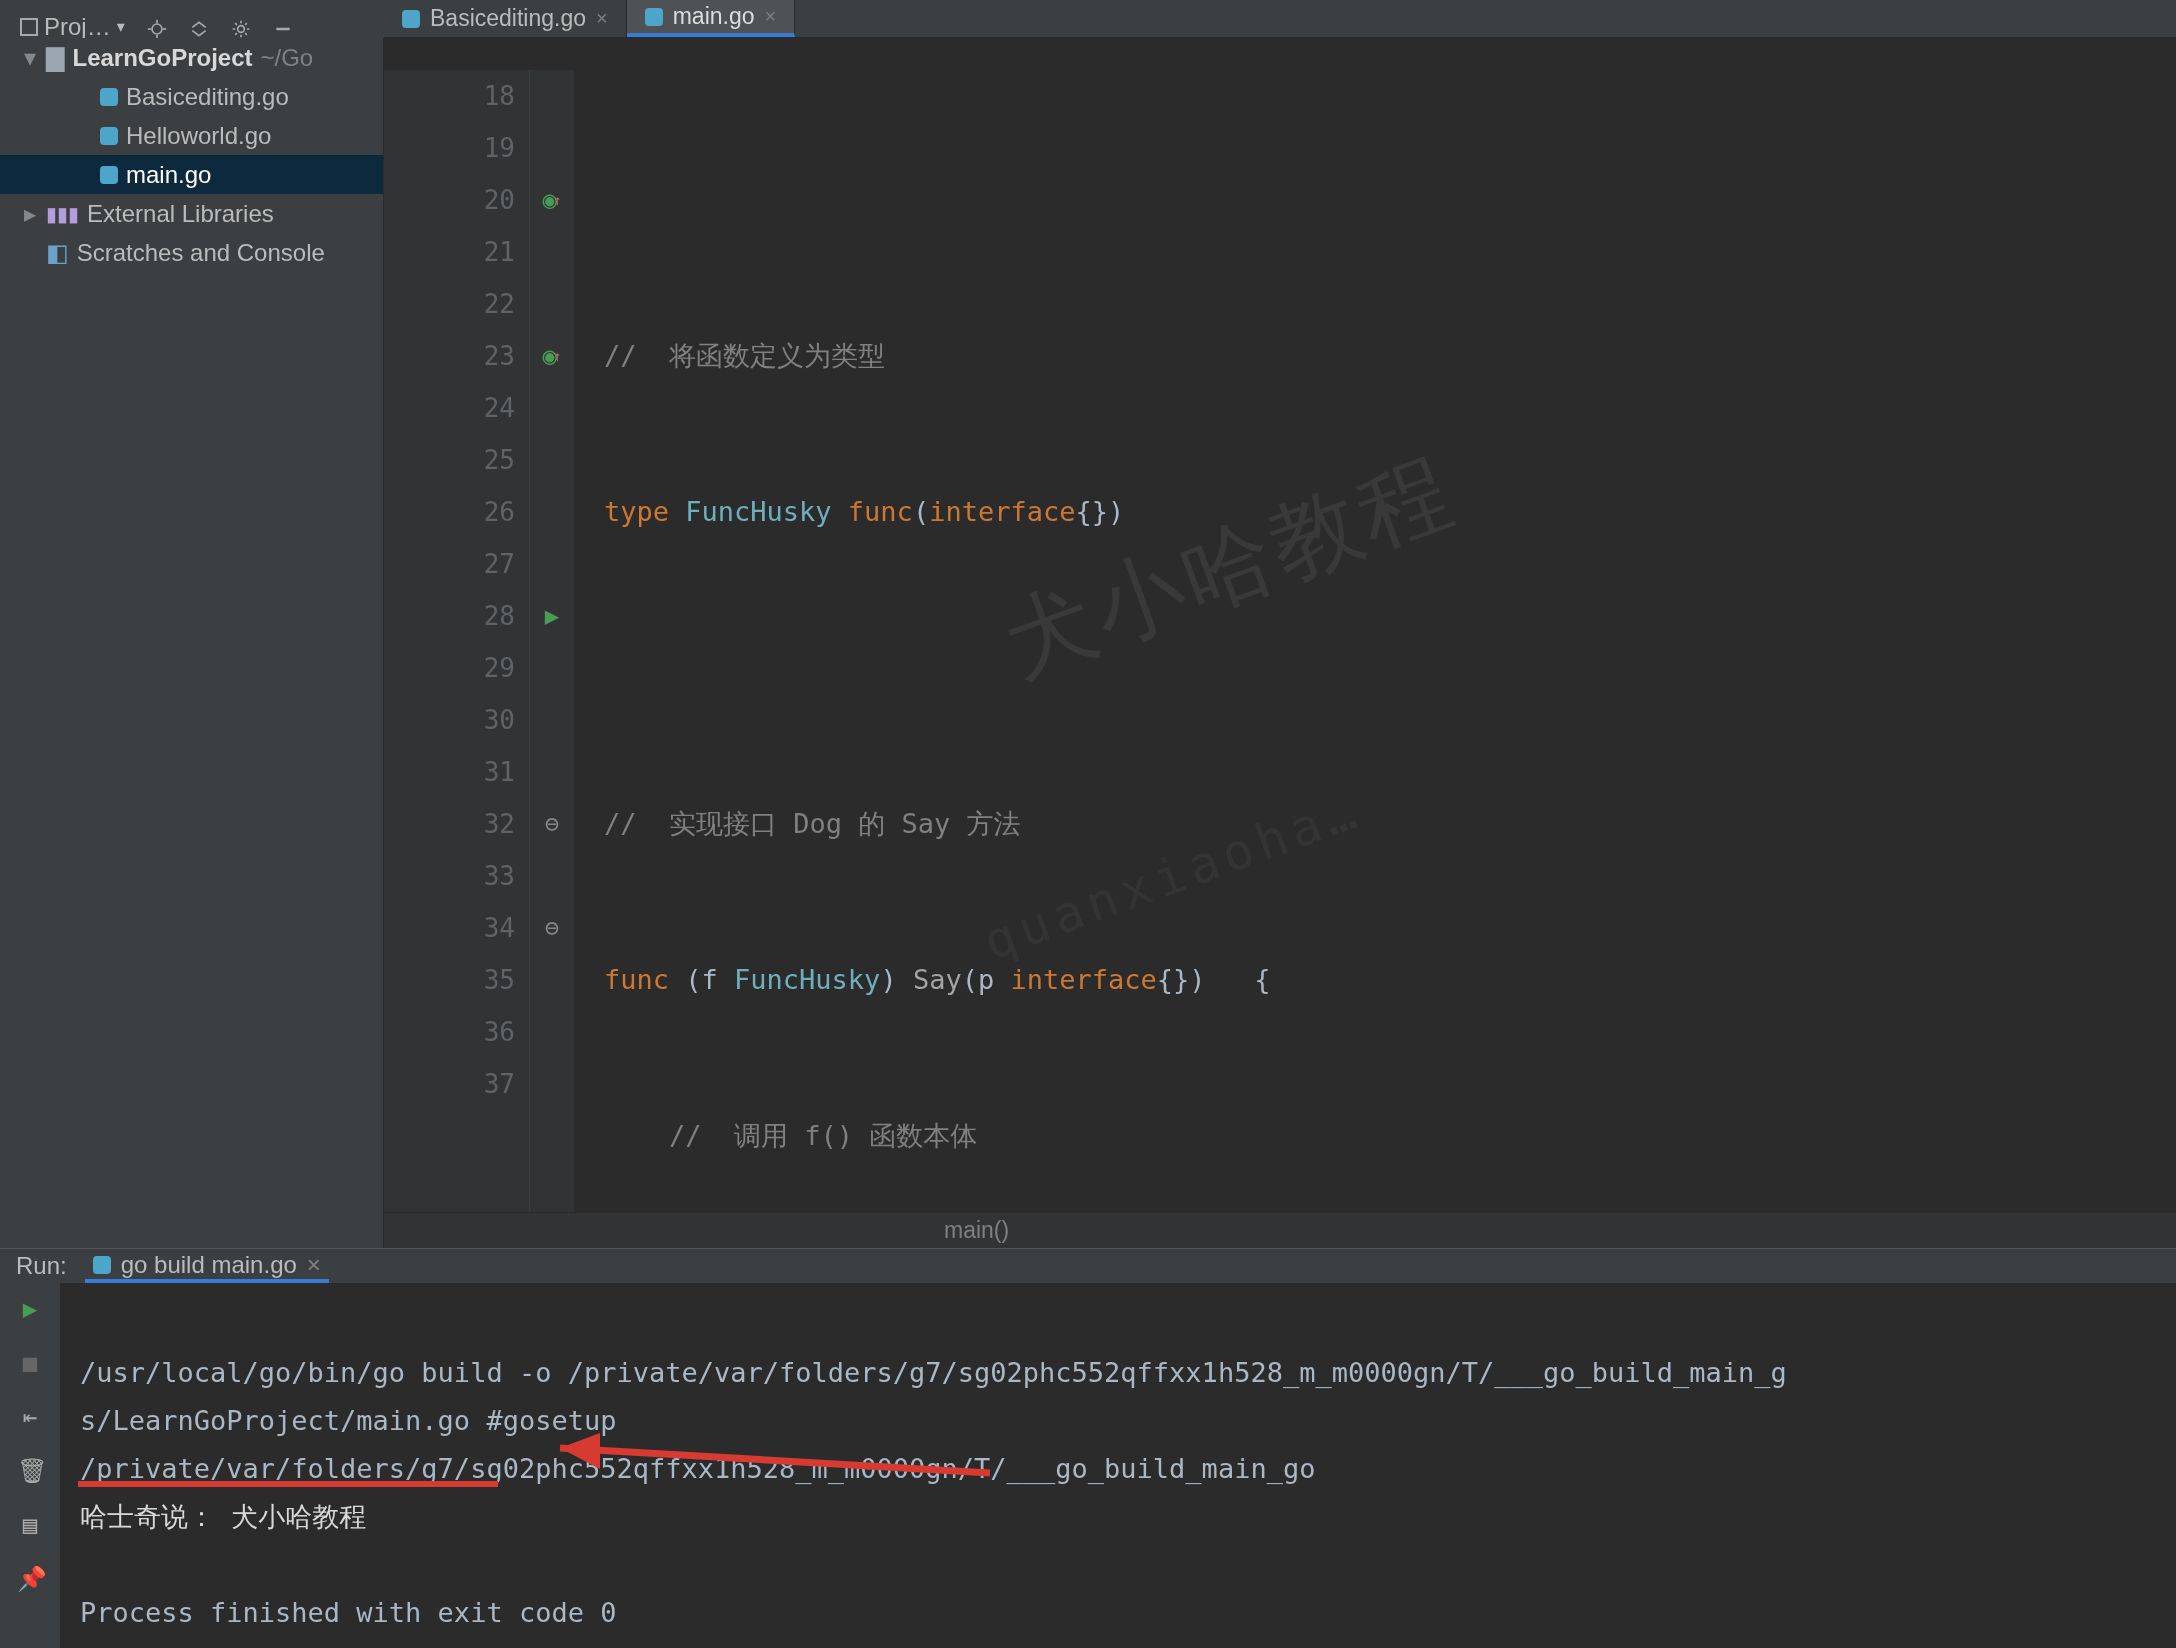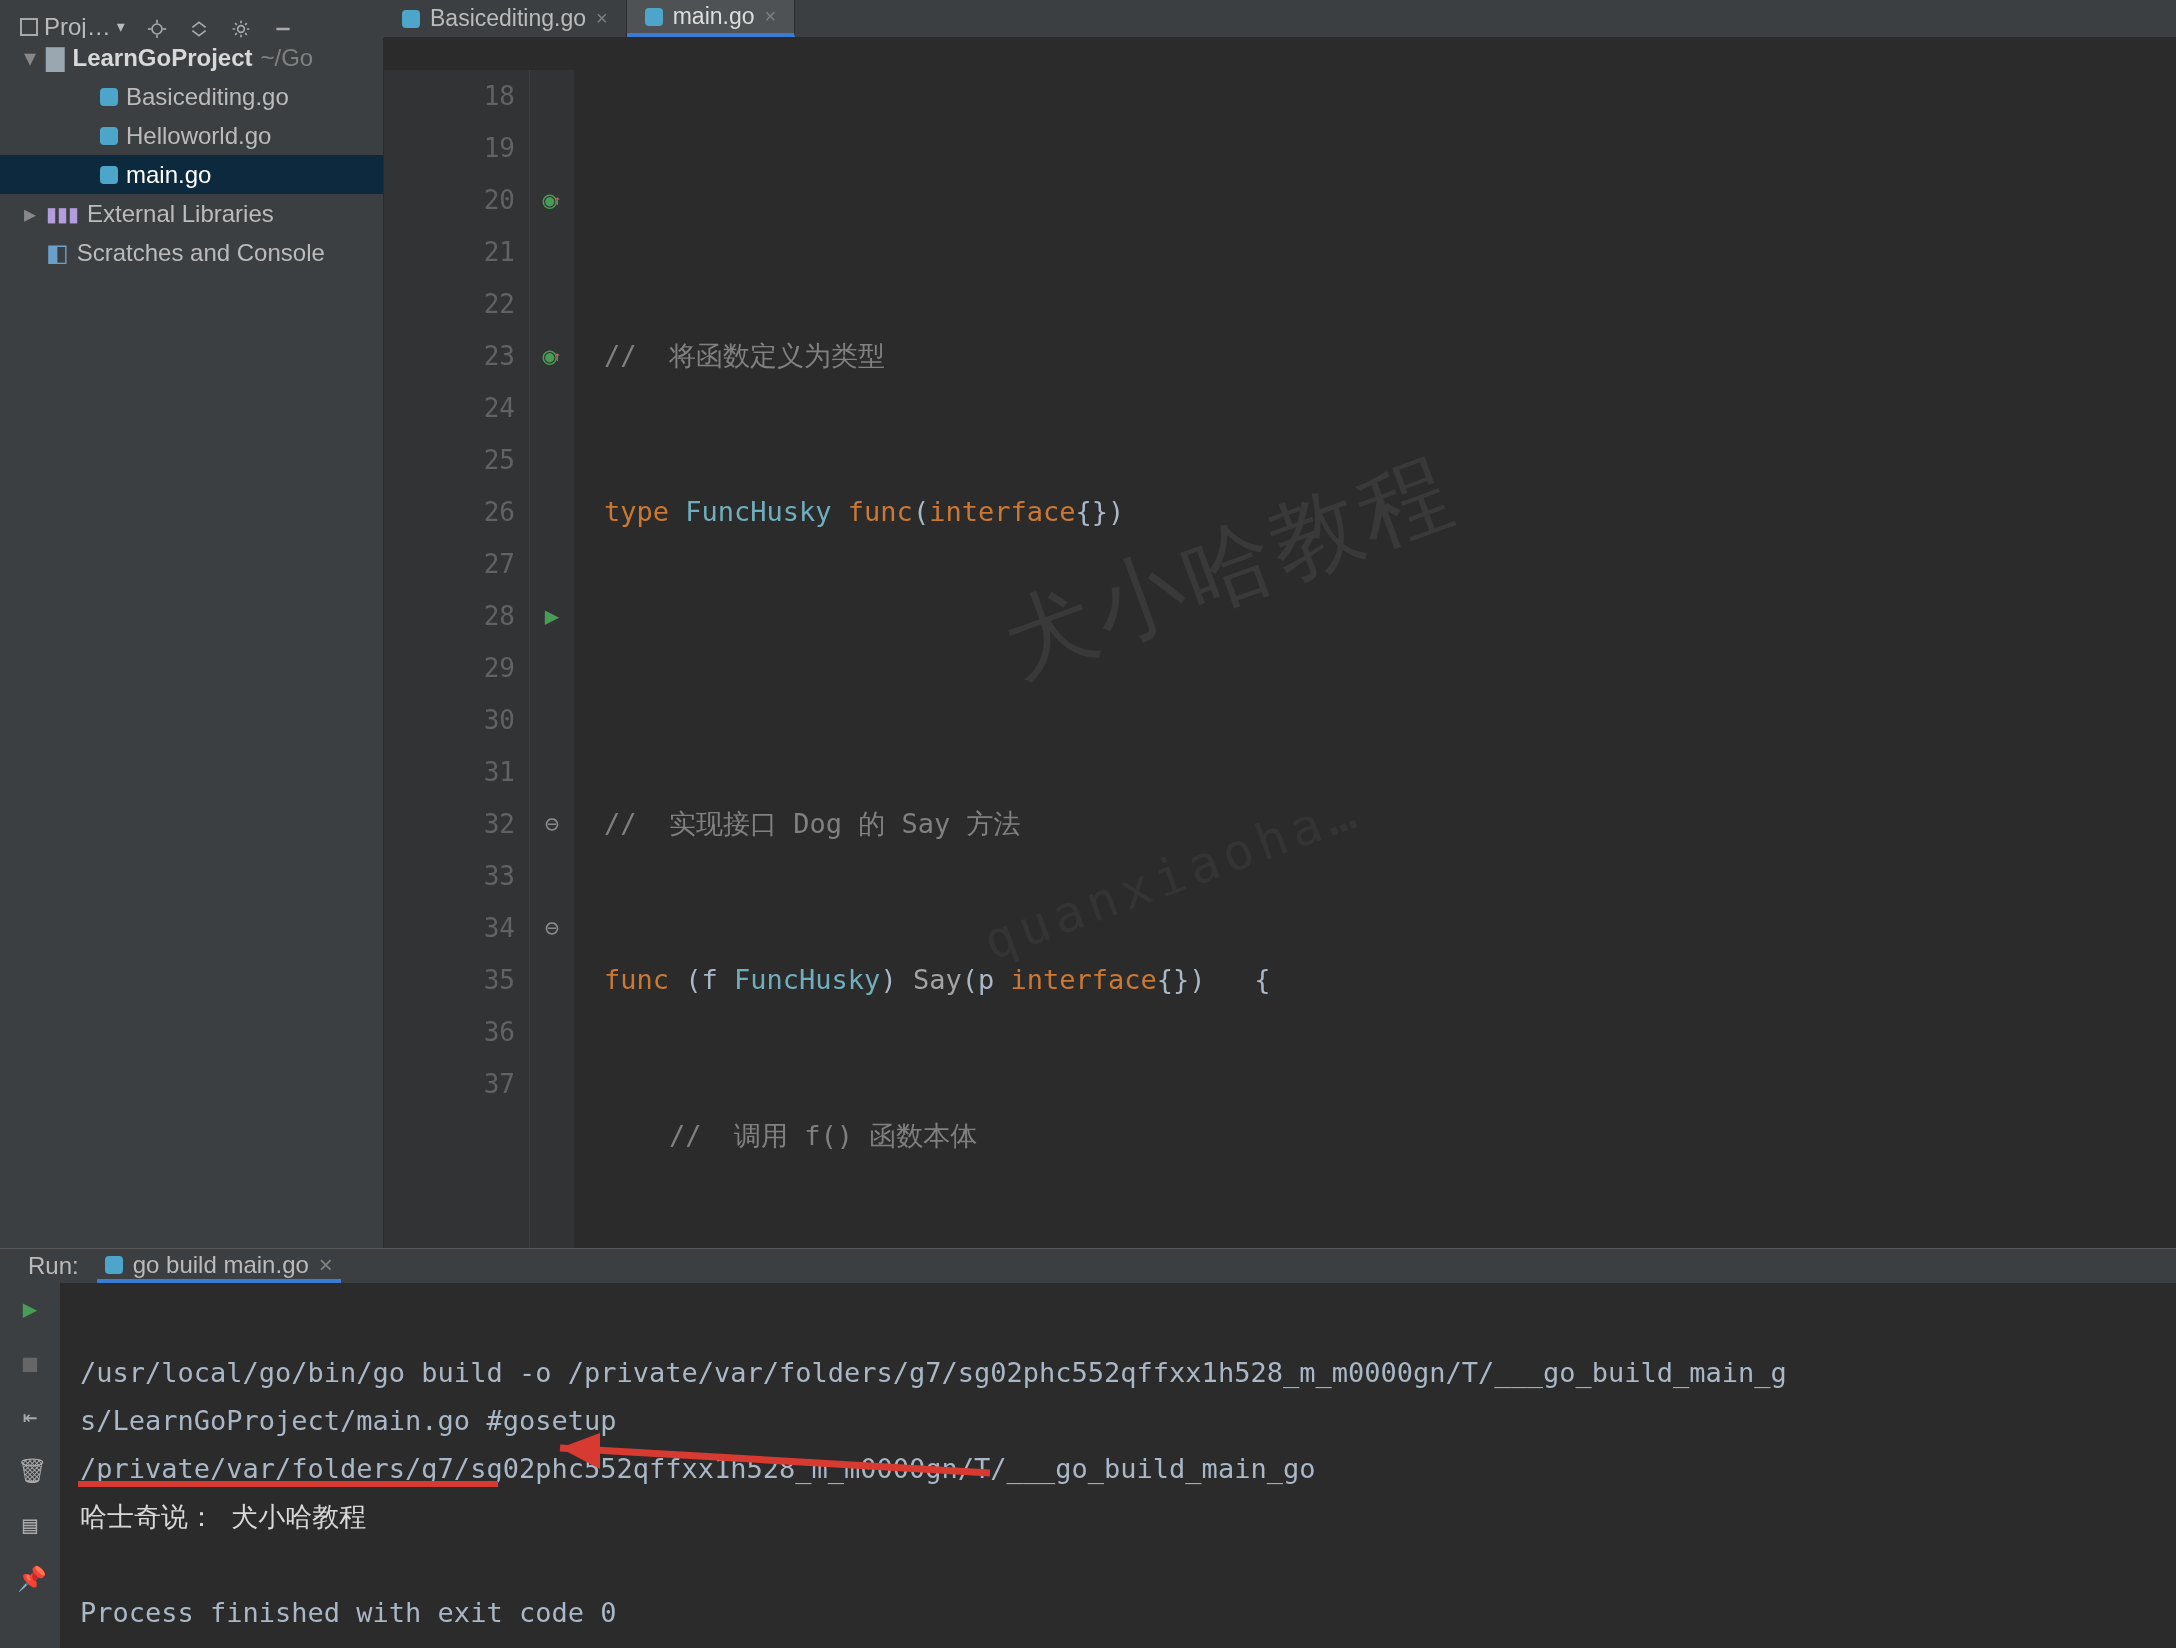--- a/index.html
+++ b/index.html
@@ -137,21 +137,21 @@
   .runpanel{
     height:400px;
     display:flex; flex-direction:column;
     border-top:1px solid #555;
     background:#2b2b2b;
   }
   .runhdr{
     height:38px;
     display:flex; align-items:center;
     background:#3c3f41;
-    padding-left:28px;
+    padding-left:16px;
     gap:18px;
     font-family:"Helvetica","Arial",sans-serif;
     font-size:24px;
     color:#bbbbbb;
   }
   .runhdr .rtab{
     display:flex;align-items:center;gap:10px;
     border-bottom:4px solid #3a7bd5;
     padding:2px 8px 0 8px;
     height:100%;
@@ -357,20 +357,23 @@
         
         
         
         
         
         
         
       </div>
     </div>
 
+    <div class="breadcrumb">
+      <span>main()</span>
+    </div>
   </div>
 </div>
 
 <div class="runpanel">
   <div class="runhdr">
     <span>Run:</span>
     <div class="rtab">
       <span class="go-ic"></span>
       <span>go build main.go</span>
       <span class="close" style="color:#808080;">×</span>

